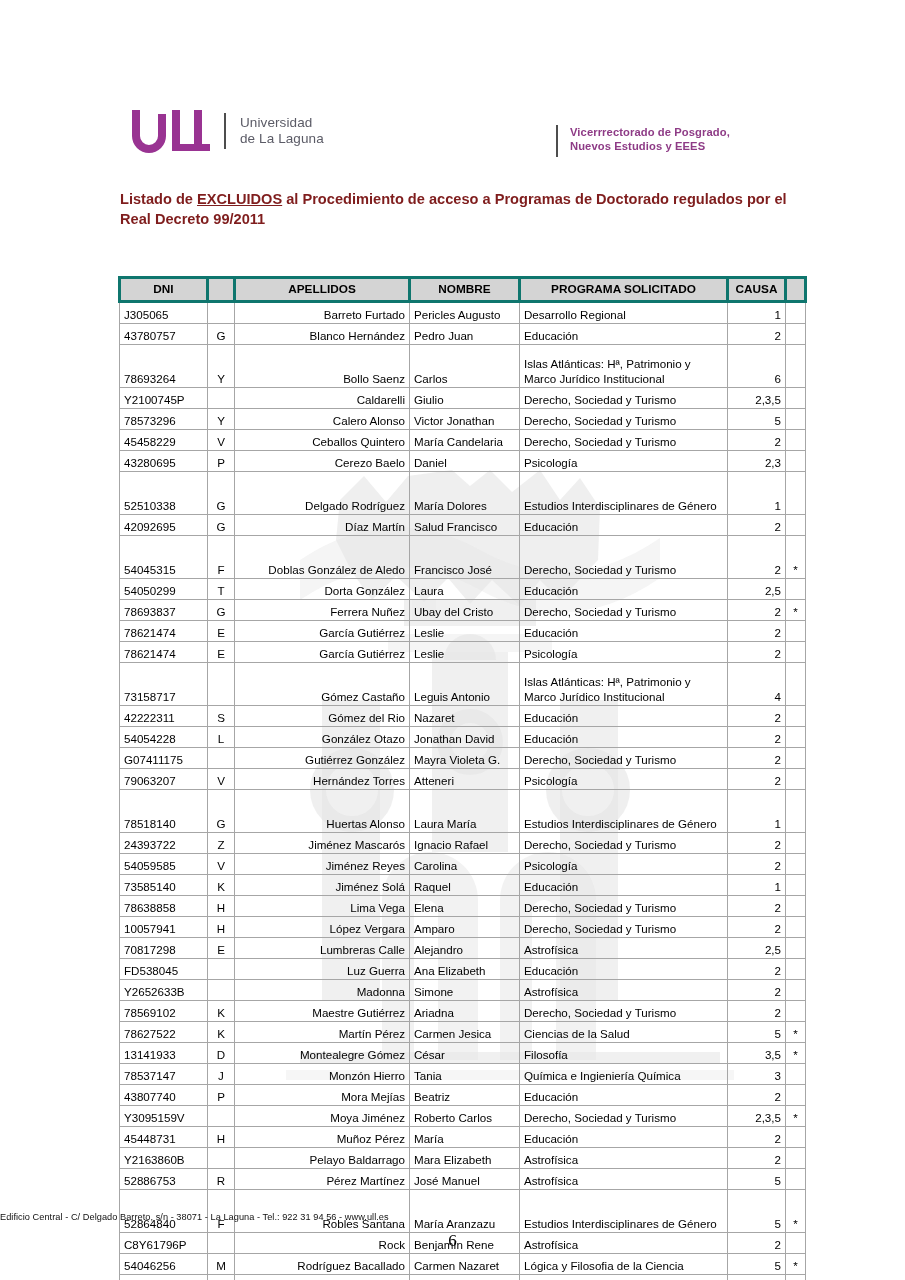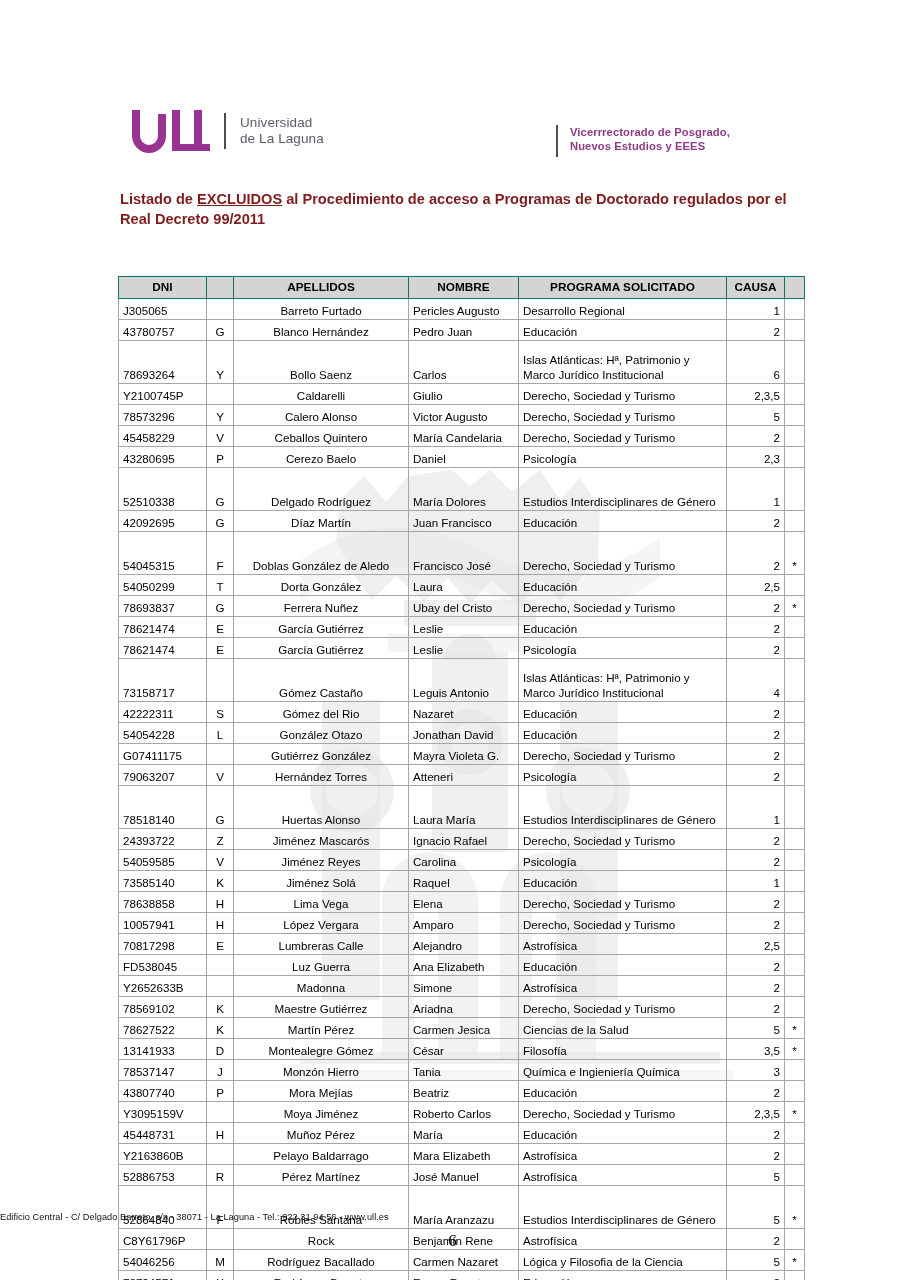--- a/index.html
+++ b/index.html
@@ -126,39 +126,39 @@
     line-height: 1.30;
     background: transparent;
     overflow: hidden;
   }
   table.roster thead th {
     background: #d4d4d4;
     text-align: center;
     font-weight: bold;
     font-size: 11.8px;
     padding: 2px 3px 2px 3px;
-    border: 1px solid #0f766e;
+    border: 3px solid #0f766e;
     vertical-align: middle;
     height: 17px;
   }
   thead th.c-blank {
     background: #d4d4d4;
   }
   
   col.c-dni    { width: 88px; }
   col.c-let    { width: 27px; }
   col.c-ape    { width: 175px; }
   col.c-nom    { width: 110px; }
   col.c-prog   { width: 208px; }
   col.c-causa  { width: 58px; }
   col.c-star   { width: 20px; }
 
   td.c-dni   { text-align: left; }
   td.c-let   { text-align: center; }
-  td.c-ape   { text-align: center; }
+  td.c-ape   { text-align: right; }
   td.c-nom   { text-align: left; }
   td.c-prog  { text-align: left; }
   td.c-causa { text-align: right; padding-right: 6px; }
   td.c-star  { text-align: center; }
 
   tr.r1 td { height: 18px; }
   tr.r2 td { height: 40px; }
 
   
   .footer-line {
@@ -304,21 +304,21 @@
             <td class="c-ape">Caldarelli</td>
             <td class="c-nom">Giulio</td>
             <td class="c-prog">Derecho, Sociedad y Turismo</td>
             <td class="c-causa">2,3,5</td>
             <td class="c-star"></td>
           </tr>
           <tr class="r1">
             <td class="c-dni">78573296</td>
             <td class="c-let">Y</td>
             <td class="c-ape">Calero Alonso</td>
-            <td class="c-nom">Victor Augusto</td>
+            <td class="c-nom">Victor Jonathan</td>
             <td class="c-prog">Derecho, Sociedad y Turismo</td>
             <td class="c-causa">5</td>
             <td class="c-star"></td>
           </tr>
           <tr class="r1">
             <td class="c-dni">45458229</td>
             <td class="c-let">V</td>
             <td class="c-ape">Ceballos Quintero</td>
             <td class="c-nom">María Candelaria</td>
             <td class="c-prog">Derecho, Sociedad y Turismo</td>
@@ -340,21 +340,21 @@
             <td class="c-ape">Delgado Rodríguez</td>
             <td class="c-nom">María Dolores</td>
             <td class="c-prog">Estudios Interdisciplinares de Género</td>
             <td class="c-causa">1</td>
             <td class="c-star"></td>
           </tr>
           <tr class="r1">
             <td class="c-dni">42092695</td>
             <td class="c-let">G</td>
             <td class="c-ape">Díaz Martín</td>
-            <td class="c-nom">Juan Francisco</td>
+            <td class="c-nom">Salud Francisco</td>
             <td class="c-prog">Educación</td>
             <td class="c-causa">2</td>
             <td class="c-star"></td>
           </tr>
           <tr class="r2">
             <td class="c-dni">54045315</td>
             <td class="c-let">F</td>
             <td class="c-ape">Doblas González de Aledo</td>
             <td class="c-nom">Francisco José</td>
             <td class="c-prog">Derecho, Sociedad y Turismo</td>

